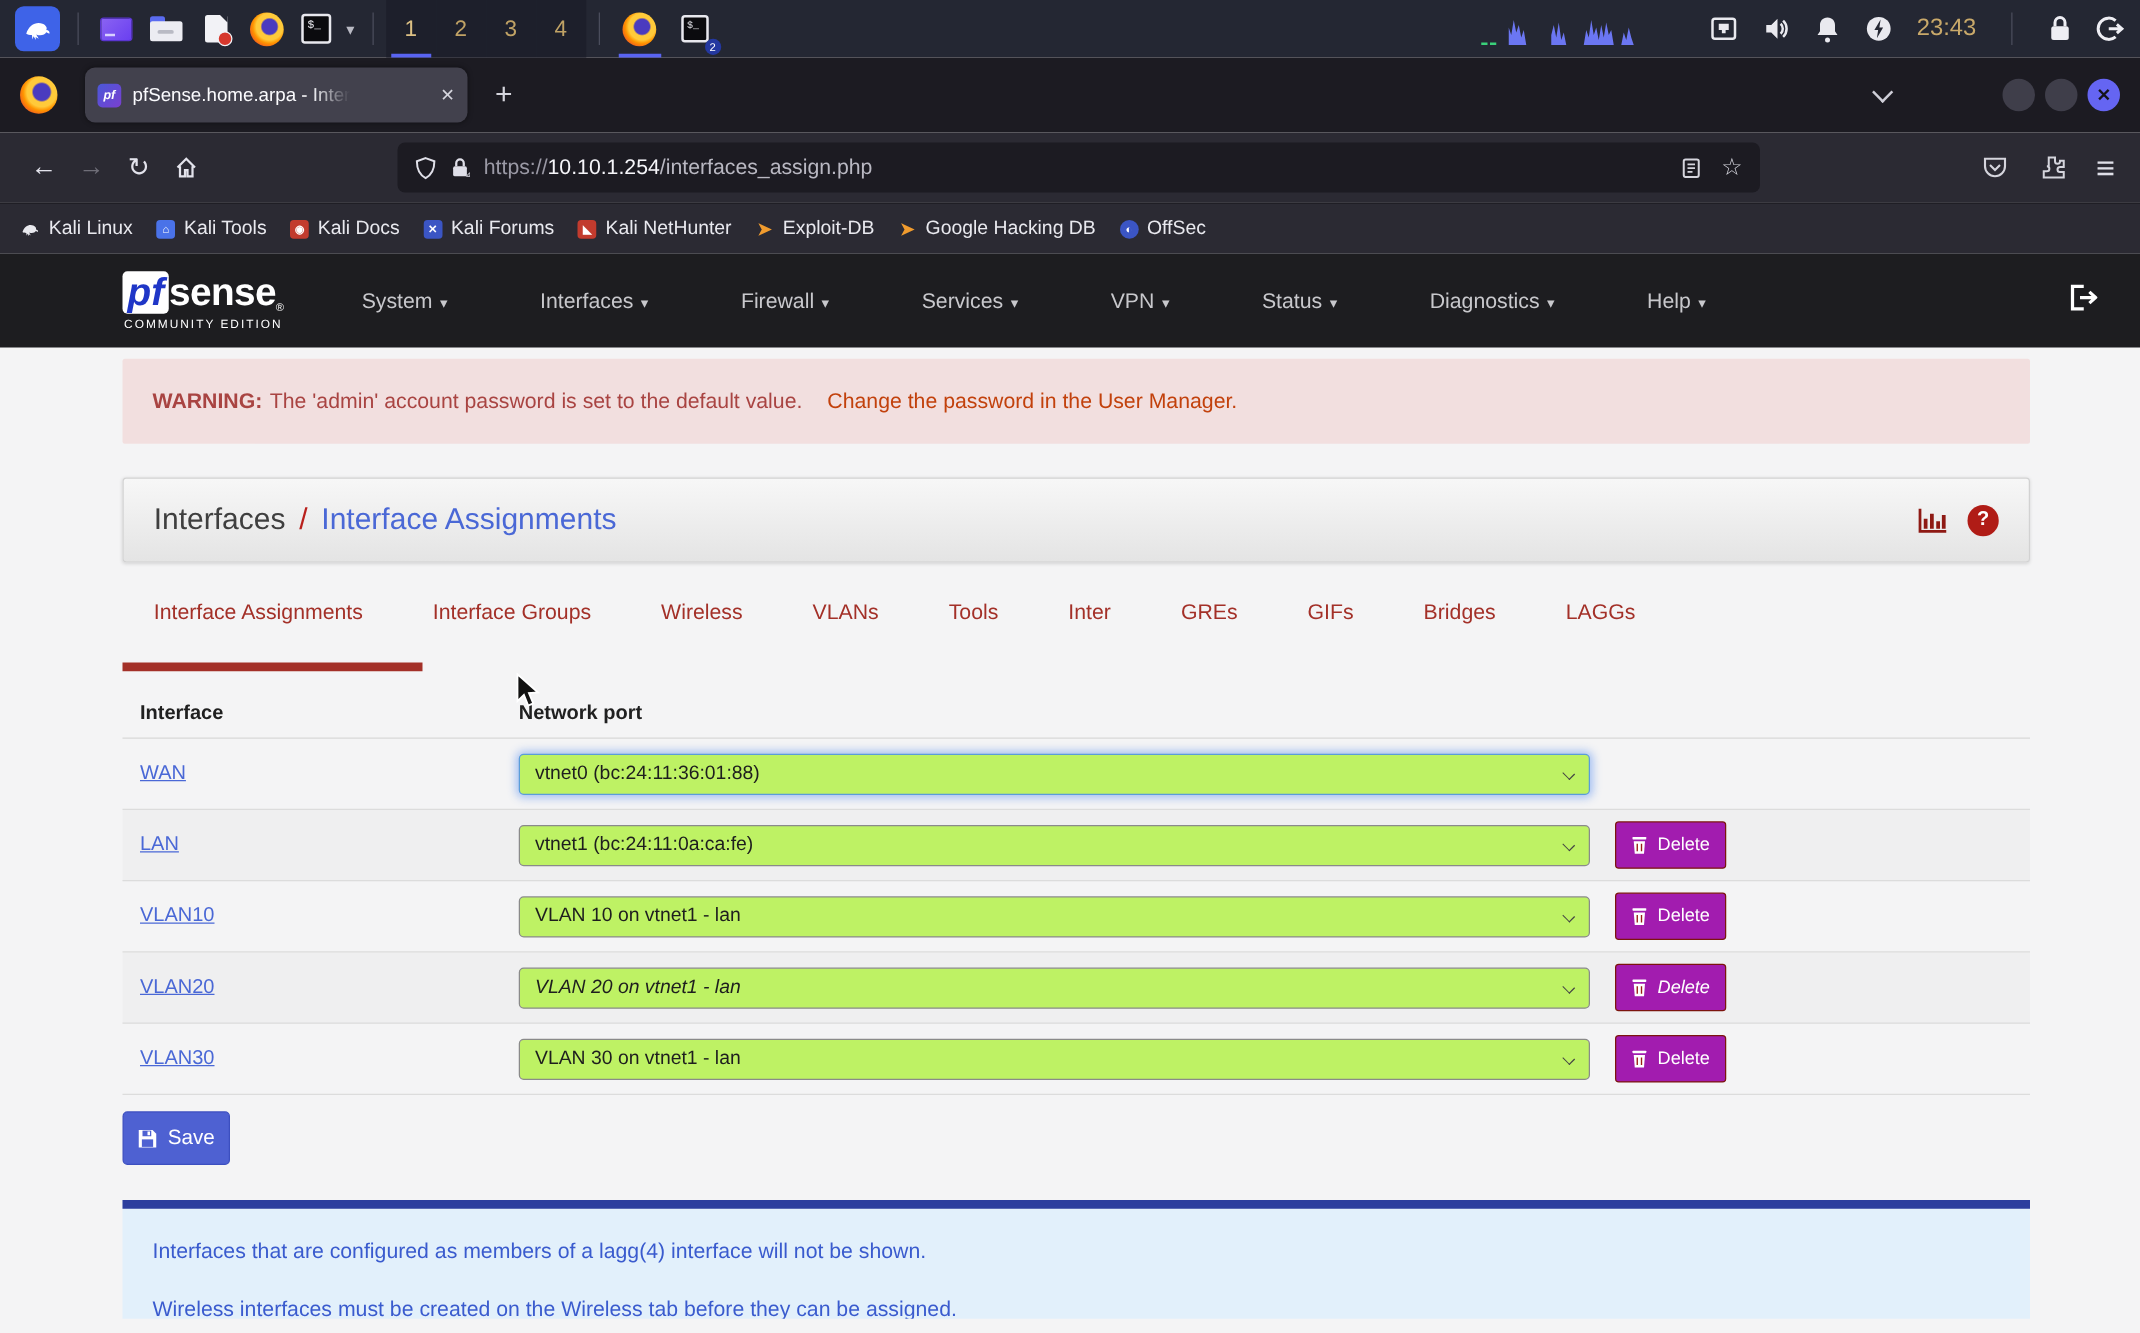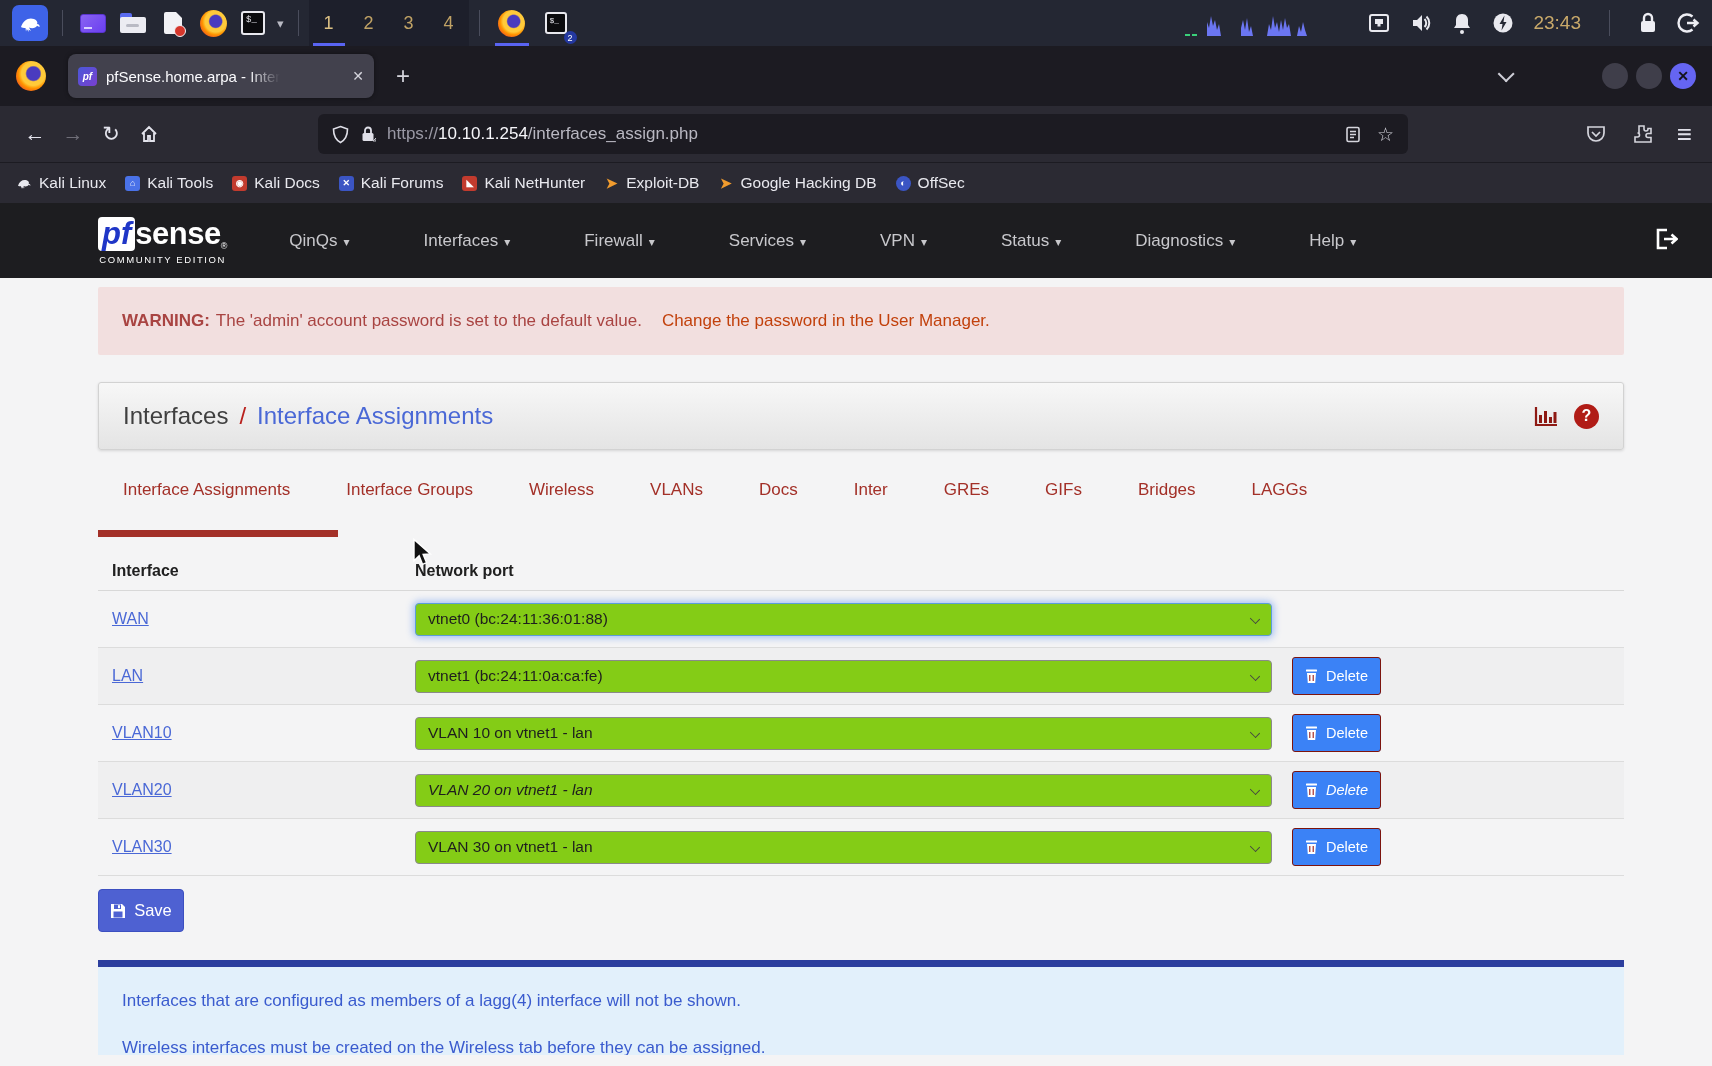--- a/index.html
+++ b/index.html
@@ -92,24 +92,24 @@
   .tabs { margin-top:30px; height:57px; display:flex; gap:56px; padding-left:25px; position:relative; font-size:17px; }
   .tab-link { color:#a33028; white-space:nowrap; }
   .tabs .active-underline { position:absolute; left:0; bottom:0; width:240px; height:7px; background:#a33028; }
 
   .tbl-header { display:flex; margin-top:12px; height:42px; align-items:flex-end; padding-bottom:10px; font-weight:bold; font-size:16px; color:#202020; border-bottom:1px solid #d8d8d8; }
   .col-if { width:317px; padding-left:14px; }
   .col-port { flex:1; }
   .trow { display:flex; align-items:center; height:57px; border-bottom:1px solid #dcdcdc; }
   .trow:nth-child(odd) { background:rgba(0,0,0,.018); }
   .if-link { color:#4a68d6; font-size:16px; }
-  .select { width:857px; height:33px; background:#84cc16; border:1px solid #8a8a8a; border-radius:4px; display:flex; align-items:center; padding:0 12px; font-size:15.5px; color:#1e1e1e; position:relative; }
+  .select { width:857px; height:33px; background:#bef264; border:1px solid #8a8a8a; border-radius:4px; display:flex; align-items:center; padding:0 12px; font-size:15.5px; color:#1e1e1e; position:relative; }
   .select .chev { position:absolute; right:12px; top:11px; width:8px; height:8px; border-right:1.8px solid #444; border-bottom:1.8px solid #444; transform:rotate(45deg) scaleY(.8); }
   .select.focused { border-color:#5b9dd9; box-shadow:0 0 7px 2px rgba(70,130,240,.45); }
-  .btn-delete { margin-left:20px; width:89px; height:38px; background:#3b82f6; border-radius:3px; display:flex; align-items:center; justify-content:center; gap:8px; color:#fff; font-size:14.5px; border:1px solid #7c140e; }
+  .btn-delete { margin-left:20px; width:89px; height:38px; background:#a21caf; border-radius:3px; display:flex; align-items:center; justify-content:center; gap:8px; color:#fff; font-size:14.5px; border:1px solid #7c140e; }
   .btn-save { margin-top:13px; width:86px; height:43px; background:#4e61d2; border:1px solid #3c4fc0; border-radius:4px; display:flex; align-items:center; justify-content:center; gap:8px; color:#fff; font-size:16.5px; }
 
   .note-panel { margin-top:28px; height:95px; overflow:hidden; border-top:7px solid #2c3e9e; background:#e2f0fb; padding:24px 24px 0; color:#3a5bce; font-size:17px; }
   .note-panel p + p { margin-top:27px; }
 
   .cursor { position:absolute; left:412px; top:538px; z-index:50; }
 </style>
 </head>
 <body>
 
@@ -292,21 +292,21 @@
 <div class="pfheader">
   <div class="pflogo">
     <div class="row1">
       <span class="pfbox">pf</span>
         <span class="pfsense-txt">sense</span>
         <span class="pfreg">®</span>
     </div>
     <div class="pfedition">COMMUNITY EDITION</div>
   </div>
   <div class="pfnav">
-    <span class="pfnav-item"><span>QinQs</span><span class="caret">▾</span></span>
+    <span class="pfnav-item"><span>System</span><span class="caret">▾</span></span>
     <span class="pfnav-item"><span>Interfaces</span><span class="caret">▾</span></span>
     <span class="pfnav-item"><span>Firewall</span><span class="caret">▾</span></span>
     <span class="pfnav-item"><span>Services</span><span class="caret">▾</span></span>
     <span class="pfnav-item"><span>VPN</span><span class="caret">▾</span></span>
     <span class="pfnav-item"><span>Status</span><span class="caret">▾</span></span>
     <span class="pfnav-item"><span>Diagnostics</span><span class="caret">▾</span></span>
     <span class="pfnav-item"><span>Help</span><span class="caret">▾</span></span>
   </div>
   <div class="pf-logout">
     <svg width="24" height="22" viewBox="0 0 24 22">
@@ -338,21 +338,21 @@
         </svg>
       <div class="help-circle">?</div>
     </div>
   </div>
 
   <div class="container tabs">
     <span class="tab-link">Interface Assignments</span>
     <span class="tab-link">Interface Groups</span>
     <span class="tab-link">Wireless</span>
     <span class="tab-link">VLANs</span>
-    <span class="tab-link">Docs</span>
+    <span class="tab-link">Tools</span>
     <span class="tab-link">Inter</span>
     <span class="tab-link">GREs</span>
     <span class="tab-link">GIFs</span>
     <span class="tab-link">Bridges</span>
     <span class="tab-link">LAGGs</span>
     <div class="active-underline"></div>
   </div>
 
   <div class="container">
     <div class="tbl-header">

